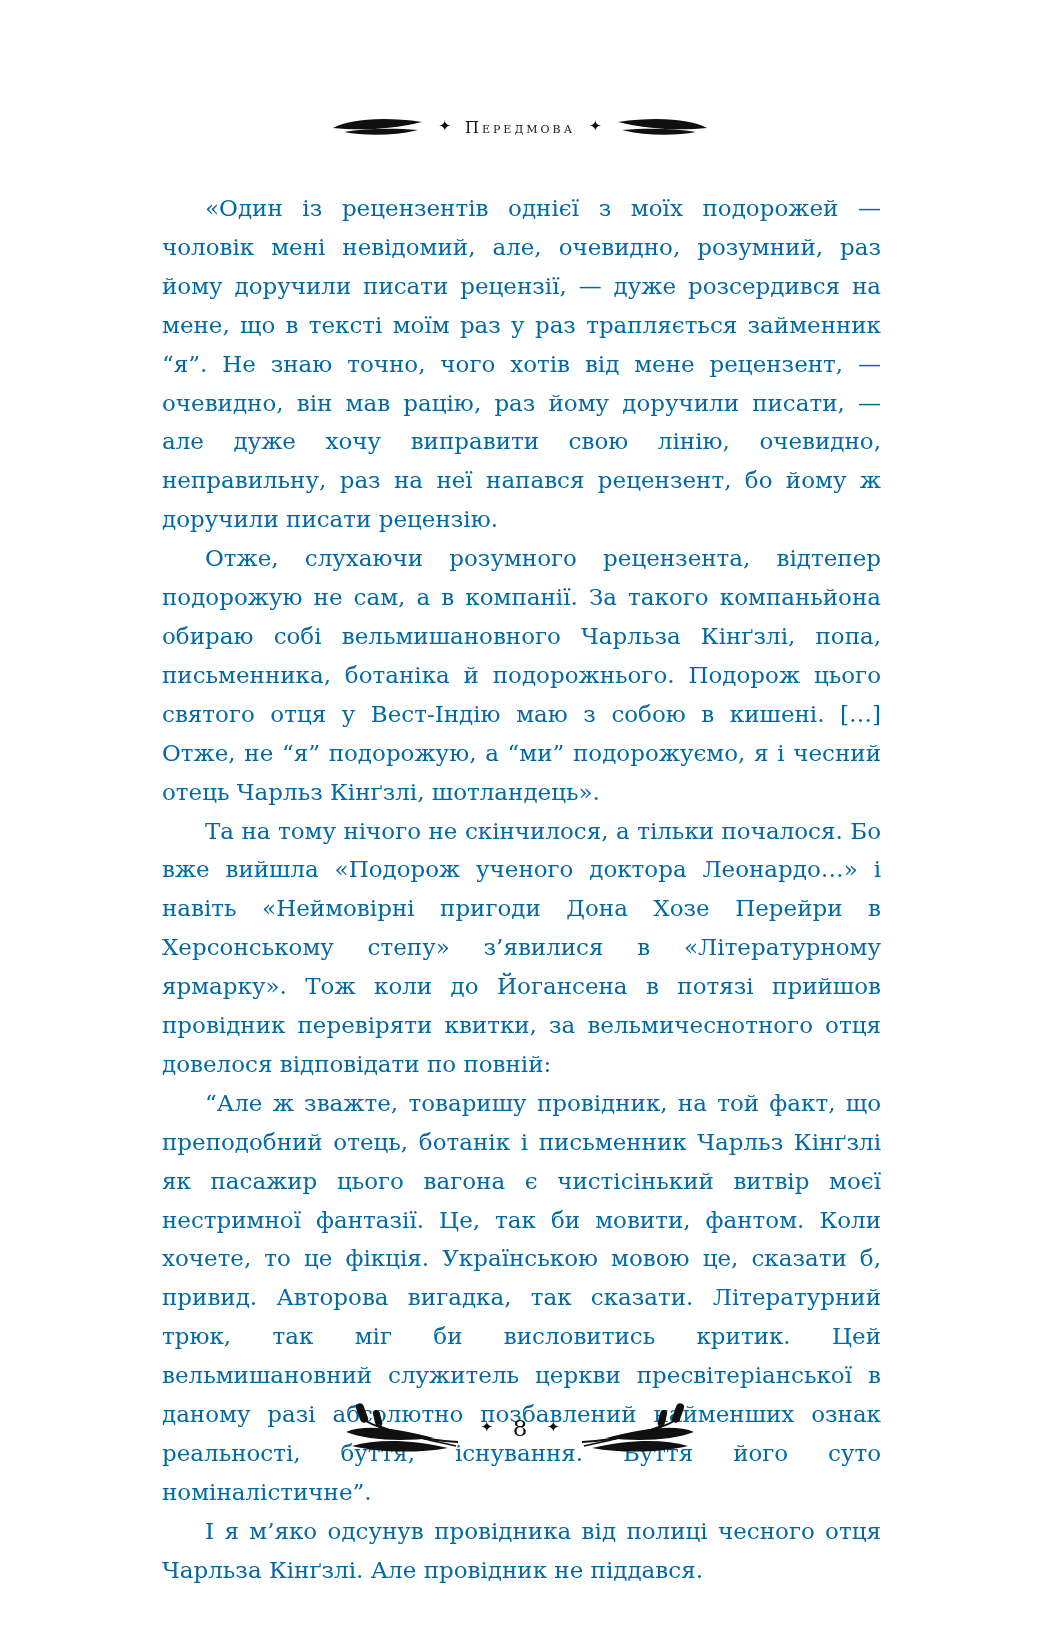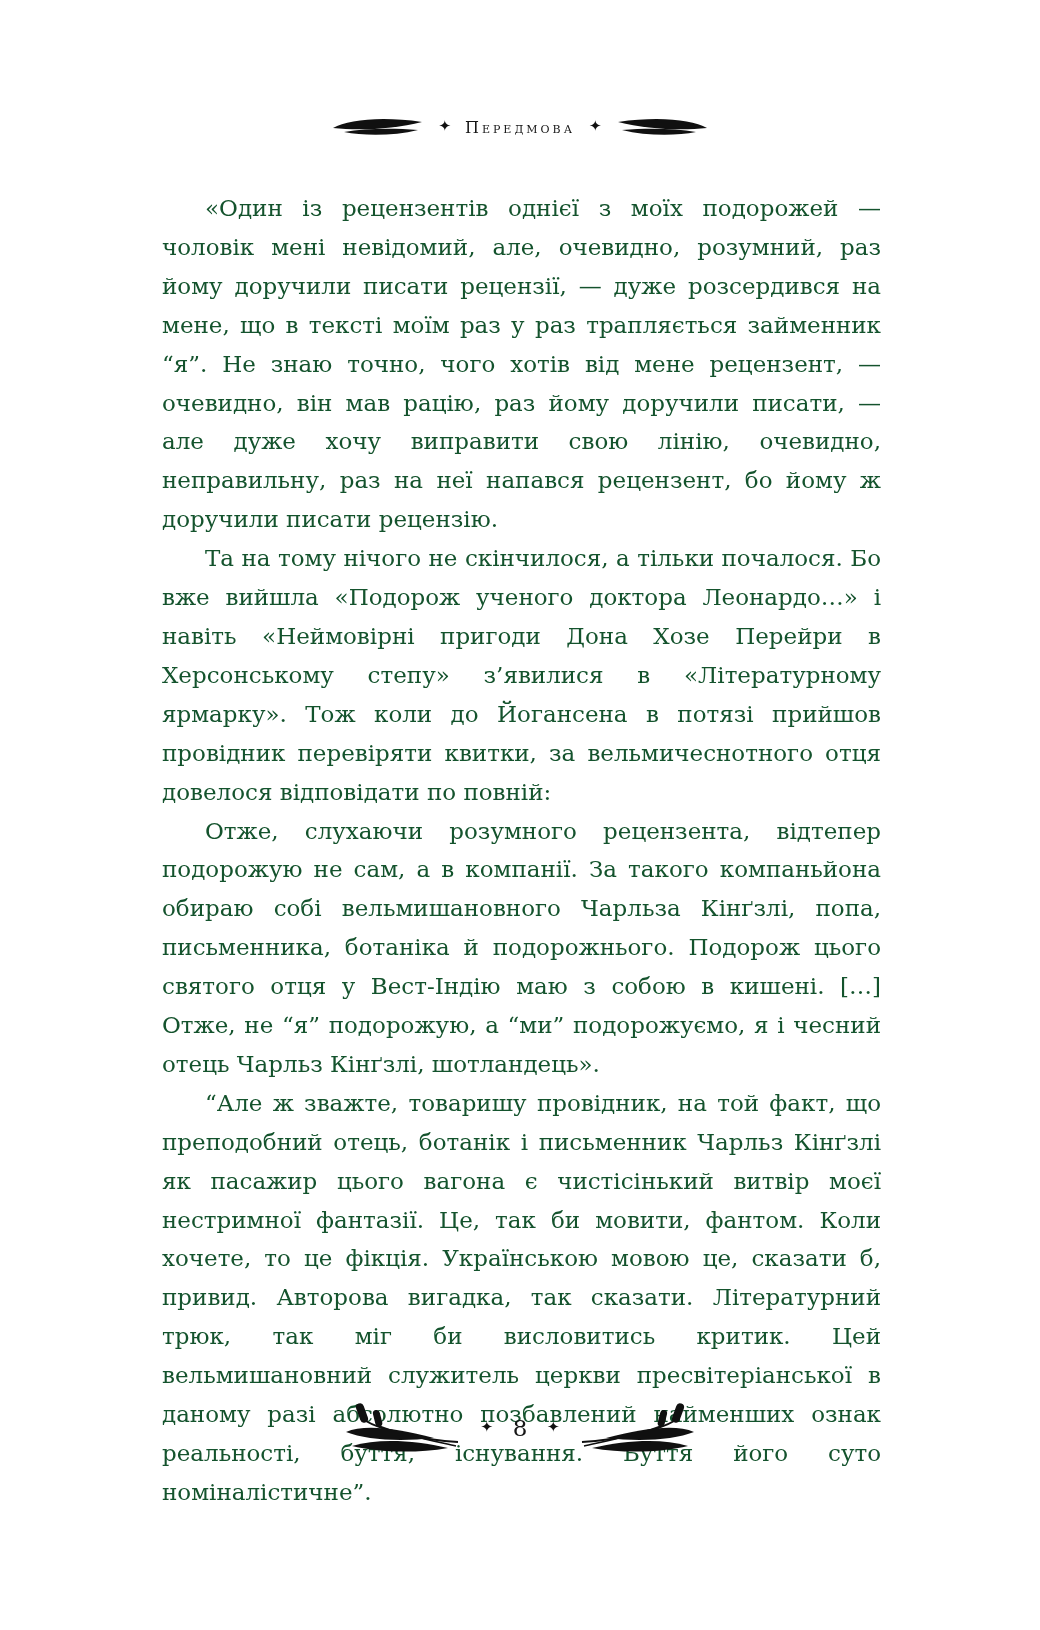--- a/index.html
+++ b/index.html
@@ -49,21 +49,21 @@
 
   
   .body-text {
     position: absolute;
     top: 189px;
     left: 162px;
     width: 719px;
     font-size: 23px;
     line-height: 38.9px;
     text-align: justify;
-    color: #14532d;
+    color: #0369a1;
   }
   .body-text p {
     margin: 0;
     padding: 0;
     text-indent: 43px;
   }
 
   
   .page-footer {
     position: absolute;
@@ -100,23 +100,24 @@
     <span class="orn mirror">
       <svg width="92" height="22" viewBox="0 0 92 22" aria-hidden="true">
         <path d="M1 12 C 16 4, 48 0, 90 6 C 62 13, 28 15, 1 12 Z" fill="#101010"></path>
         <path d="M12 16 C 34 12, 62 12, 86 14 C 62 20, 32 20, 12 16 Z" fill="#101010"></path>
       </svg>
     </span>
   </div>
 
   <div class="body-text">
     <p>«Один із рецензентів однієї з моїх подорожей — чоловік мені невідомий, але, очевидно, розумний, раз йому доручили писати рецензії, — дуже розсердився на мене, що в тексті моїм раз у раз трапляється займенник “я”. Не знаю точно, чого хотів від мене рецензент, — очевидно, він мав рацію, раз йому доручили писати, — але дуже хочу виправити свою лінію, очевидно, неправильну, раз на неї напався рецензент, бо йому ж доручили писати рецензію.</p>
+    <p>Отже, слухаючи розумного рецензента, відтепер подорожую не сам, а в компанії. За такого компаньйона обираю собі вельмишановного Чарльза Кінґзлі, попа, письменника, ботаніка й подорожнього. Подорож цього святого отця у Вест-Індію маю з собою в кишені. […] Отже, не “я” подорожую, а “ми” подорожуємо, я і чесний отець Чарльз Кінґзлі, шотландець».</p>
     <p>Та на тому нічого не скінчилося, а тільки почалося. Бо вже вийшла «Подорож ученого доктора Леонардо…» і навіть «Неймовірні пригоди Дона Хозе Перейри в Херсонському степу» з’явилися в «Літературному ярмарку». Тож коли до Йогансена в потязі прийшов провідник перевіряти квитки, за вельмичеснотного отця довелося відповідати по повній:</p>
-    <p>Отже, слухаючи розумного рецензента, відтепер подорожую не сам, а в компанії. За такого компаньйона обираю собі вельмишановного Чарльза Кінґзлі, попа, письменника, ботаніка й подорожнього. Подорож цього святого отця у Вест-Індію маю з собою в кишені. […] Отже, не “я” подорожую, а “ми” подорожуємо, я і чесний отець Чарльз Кінґзлі, шотландець».</p>
     <p>“Але ж зважте, товаришу провідник, на той факт, що преподобний отець, ботанік і письменник Чарльз Кінґзлі як пасажир цього вагона є чистісінький витвір моєї нестримної фантазії. Це, так би мовити, фантом. Коли хочете, то це фікція. Українською мовою це, сказати б, привид. Авторова вигадка, так сказати. Літературний трюк, так міг би висловитись критик. Цей вельмишановний служитель церкви пресвітеріанської в даному разі абсолютно позбавлений найменших ознак реальності, буття, існування. Буття його суто номіналістичне”.</p>
+    <p>І я м’яко одсунув провідника від полиці чесного отця Чарльза Кінґзлі. Але провідник не піддався.</p>
   </div>
 
   <div class="page-footer">
     <span class="orn">
       <svg width="118" height="52" viewBox="0 0 118 52" aria-hidden="true">
         <g fill="#101010">
           <rect x="14" y="1" width="8" height="20" rx="4" transform="rotate(-20 18 11)"></rect>
           <rect x="30" y="8" width="7" height="17" rx="3.5" transform="rotate(-14 33 16)"></rect>
         </g>
         <g stroke="#101010" fill="none">

